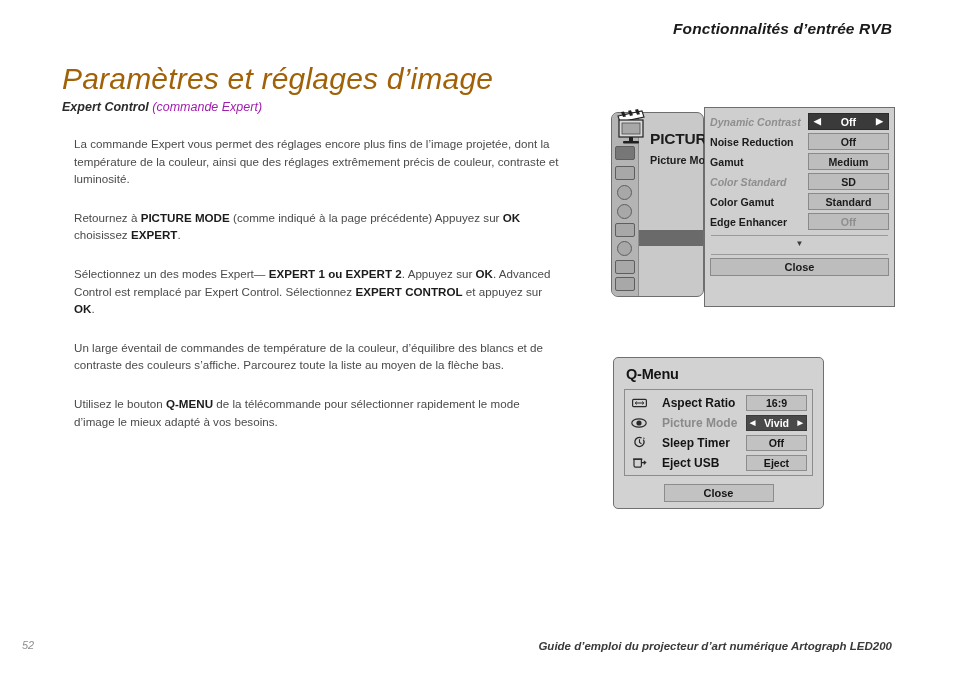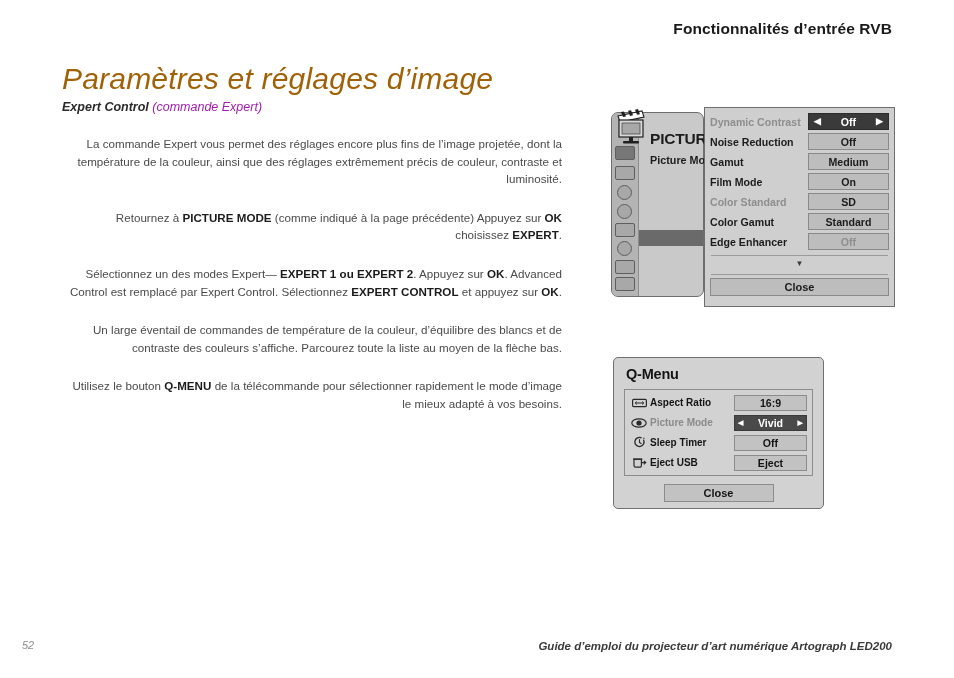--- a/index.html
+++ b/index.html
@@ -21,20 +21,21 @@
   .page {
     position: absolute;
     inset: 0;
   }
 
   
   .running-head {
     position: absolute;
     top: 20px;
     right: 62px;
+    font-style: italic;
     font-weight: bold;
     font-size: 15.5px;
     letter-spacing: 0.1px;
     color: #1a1a1a;
     white-space: nowrap;
   }
 
   
   .page-title {
     position: absolute;
@@ -66,26 +67,25 @@
     font-weight: bold;
     font-style: italic;
   }
   .section-head .sh-it {
     font-style: italic;
     color: #a21caf;
     font-weight: normal;
   }
 
   p.para {
-    margin: 0 0 21px 0;
+    margin: 0 0 21px 12px;
     font-size: 11.6px;
     line-height: 17.6px;
     color: #4a4a4a;
     letter-spacing: 0.02px;
-    text-align: right;
   }
   p.para b {
     color: #1b1b1b;
     font-weight: bold;
   }
 
   
   .folio {
     position: absolute;
     left: 22px;
@@ -203,21 +203,21 @@
     height: 19px;
     margin-bottom: 1px;
   }
   .osd-row-label {
     flex: 0 0 98px;
     font-size: 10.6px;
     font-weight: bold;
     color: #1c1c1c;
     white-space: nowrap;
   }
-  .osd-row-label.dim { color: #8e8e8e; }
+  .osd-row-label.dim { color: #8e8e8e; font-style: italic; }
   .osd-value {
     flex: 1 1 auto;
     height: 17px;
     background: #bdbdbd;
     border: 1px solid #8a8a8a;
     box-sizing: border-box;
     font-size: 10.6px;
     font-weight: bold;
     color: #1b1b1b;
     display: flex;
@@ -302,25 +302,25 @@
   .q-row:last-child { margin-bottom: 0; }
   .q-icon {
     flex: 0 0 18px;
     height: 14px;
     display: flex;
     align-items: center;
     justify-content: center;
   }
   .q-label {
     flex: 0 0 84px;
-    font-size: 10px;
+    font-size: 12px;
     font-weight: bold;
     color: #141414;
     white-space: nowrap;
-    padding-left: 2px;
+    padding-left: 14px;
   }
   .q-label.dim { color: #8a8a8a; }
   .q-value {
     flex: 1 1 auto;
     height: 16px;
     background: #c2c2c2;
     border: 1px solid #8c8c8c;
     box-sizing: border-box;
     display: flex;
     align-items: center;
@@ -437,24 +437,20 @@
         <div class="osd-row-label">Noise Reduction</div>
         <div class="osd-value">Off</div>
       </div>
 
       <div class="osd-row">
         <div class="osd-row-label">Gamut</div>
         <div class="osd-value">Medium</div>
       </div>
 
 
-      <div class="osd-row">
-        <div class="osd-row-label">Film Mode</div>
-        <div class="osd-value">On</div>
-      </div>
 
       <div class="osd-row">
         <div class="osd-row-label dim">Color Standard</div>
         <div class="osd-value">SD</div>
       </div>
 
       <div class="osd-row">
         <div class="osd-row-label">Color Gamut</div>
         <div class="osd-value">Standard</div>
       </div>

